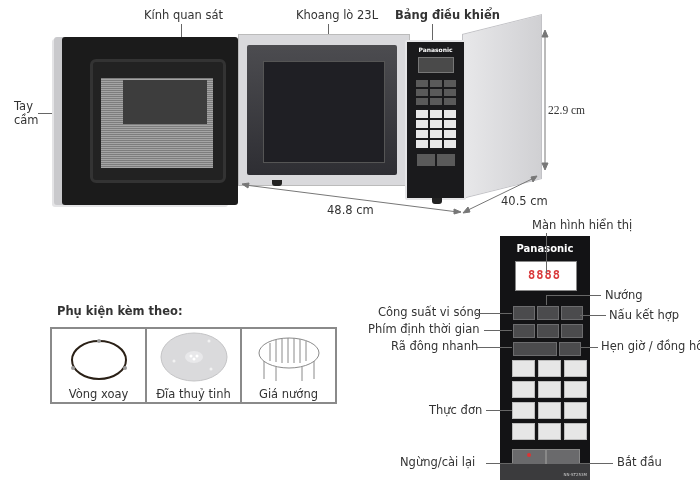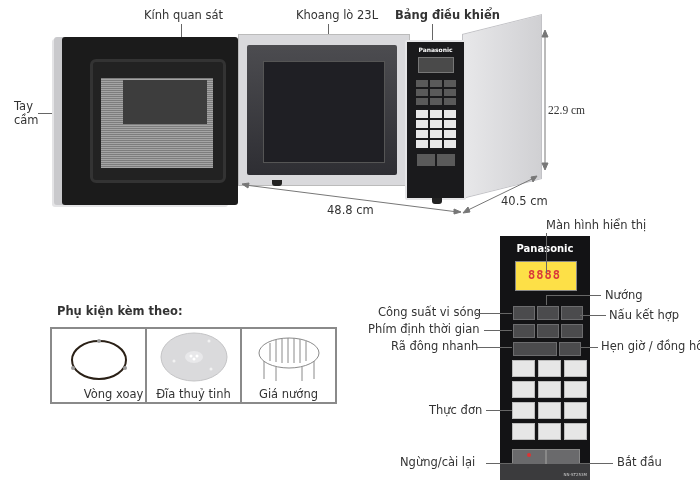--- a/index.html
+++ b/index.html
@@ -22,21 +22,21 @@
   .panel{position:absolute;left:405px;top:40px;width:57px;height:156px;background:#1a1a1c;border:2px solid #e5e5e7;border-radius:2px;}
   .panel .brand{color:#fff;font-size:6px;font-weight:bold;text-align:center;margin-top:4px;}
   .panel .disp{margin:4px auto 0;width:34px;height:14px;background:#4a4a4a;border:1px solid #777;}
   .pgrid{display:grid;grid-template-columns:repeat(3,12px);gap:2px;justify-content:center;margin-top:3px;}
   .pgrid span{height:7px;background:#5a5a5a;}
   .pgrid.white span{background:#e8e8e8;height:8px;}
   .foot{position:absolute;width:10px;height:6px;background:#222;border-radius:0 0 3px 3px;}
   
   .bpanel{position:absolute;left:500px;top:236px;width:90px;height:244px;background:#131315;}
   .bpanel .brand{position:absolute;top:7px;width:100%;text-align:center;color:#fff;font-weight:bold;font-size:10px;}
-  .bdisp{position:absolute;left:15px;top:25px;width:60px;height:28px;background:#fde047;border:1px solid #888;}
+  .bdisp{position:absolute;left:15px;top:25px;width:60px;height:28px;background:#ffffff;border:1px solid #888;}
   .bdisp .digits{position:absolute;left:12px;top:6px;color:#d9383a;font-family:"DejaVu Sans Mono",monospace;font-size:12px;font-weight:bold;letter-spacing:1px;}
   .brow{position:absolute;left:13px;display:flex;gap:2px;}
   .brow span{width:20px;height:12px;background:#4b4b4d;border:1px solid #6c6c6e;font-size:3px;color:#ddd;}
   .mrow{position:absolute;left:12px;display:flex;gap:3px;}
   .mrow span{width:21px;height:15px;background:#e6e6e6;border:1px solid #bbb;}
   .bottom-strip{position:absolute;left:0;bottom:0;width:100%;height:16px;background:#3b3b3d;}
   .model{position:absolute;right:3px;bottom:3px;color:#ccc;font-size:4px;}
   
   .acc-title{position:absolute;left:57px;top:304px;font-size:11.5px;font-weight:bold;color:#333;}
   .acc-box{position:absolute;top:327px;width:93px;height:73px;border:2px solid #8a8a8a;border-right:none;background:#fff;}
@@ -167,21 +167,21 @@
     </div>
   <div class="abs" style="left:12px;top:213px;width:32px;height:18px;background:#6a6a6c;border:1px solid #888;">
     <div style="width:4px;height:4px;background:#d33;border-radius:50%;margin:3px auto 0;"></div>
   </div>
   <div class="abs" style="left:46px;top:213px;width:32px;height:18px;background:#6a6a6c;border:1px solid #888;"></div>
   <div class="bottom-strip">
       <span class="model">NN-ST253M</span>
     </div>
 </div>
 
-<div class="lbl" style="left:532px;top:219px;margin-left:14px;">Màn hình hiển thị</div>
+<div class="lbl" style="left:532px;top:219px;">Màn hình hiển thị</div>
 <div class="ln" style="left:546px;top:233px;width:1px;height:40px;"></div>
 
 <div class="lbl" style="left:605px;top:289px;">Nướng</div>
 <div class="ln" style="left:546px;top:295px;width:55px;height:1px;"></div>
 <div class="ln" style="left:546px;top:295px;width:1px;height:10px;"></div>
 
 <div class="lbl" style="left:378px;top:306px;text-align:right;">Công suất vi sóng</div>
 <div class="ln" style="left:476px;top:313px;width:36px;height:1px;"></div>
 
 <div class="lbl" style="left:609px;top:309px;">Nấu kết hợp</div>
@@ -200,21 +200,21 @@
 <div class="ln" style="left:486px;top:410px;width:26px;height:1px;"></div>
 
 <div class="lbl" style="left:400px;top:456px;">Ngừng/cài lại</div>
 <div class="ln" style="left:486px;top:463px;width:28px;height:1px;"></div>
 
 <div class="lbl" style="left:617px;top:456px;">Bắt đầu</div>
 <div class="ln" style="left:578px;top:463px;width:35px;height:1px;"></div>
 
 <div class="acc-title">Phụ kiện kèm theo:</div>
 
-<div class="acc-box" style="left:50px;padding-left:10px;">
+<div class="acc-box" style="left:50px;">
   <svg class="abs" style="left:16px;top:8px" width="62" height="46">
     <ellipse cx="31" cy="23" rx="27" ry="19" fill="none" stroke="#2a2016" stroke-width="2"></ellipse>
     <circle cx="31" cy="4" r="2" fill="#999"></circle>
       <circle cx="5" cy="31" r="2" fill="#999"></circle>
       <circle cx="57" cy="31" r="2" fill="#999"></circle>
   </svg>
   <div class="acc-name">Vòng xoay</div>
 </div>
 
 <div class="acc-box" style="left:145px;">

